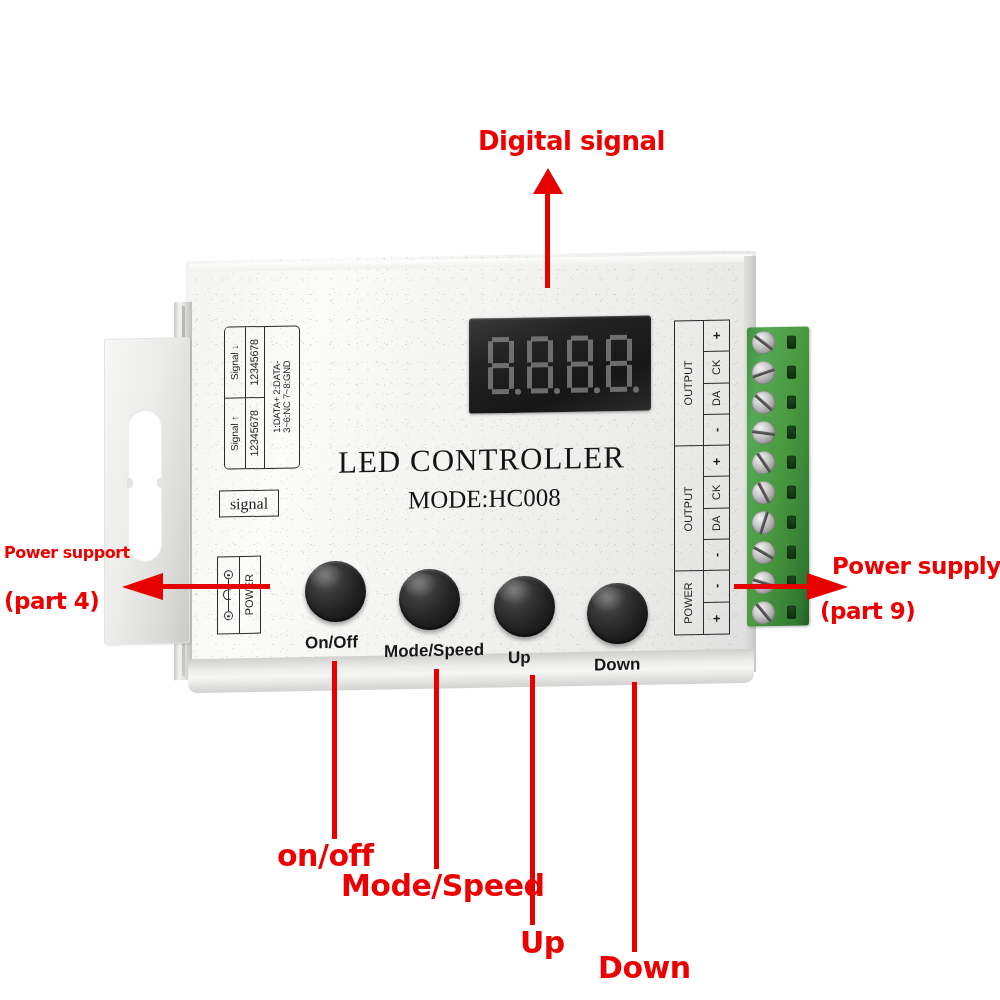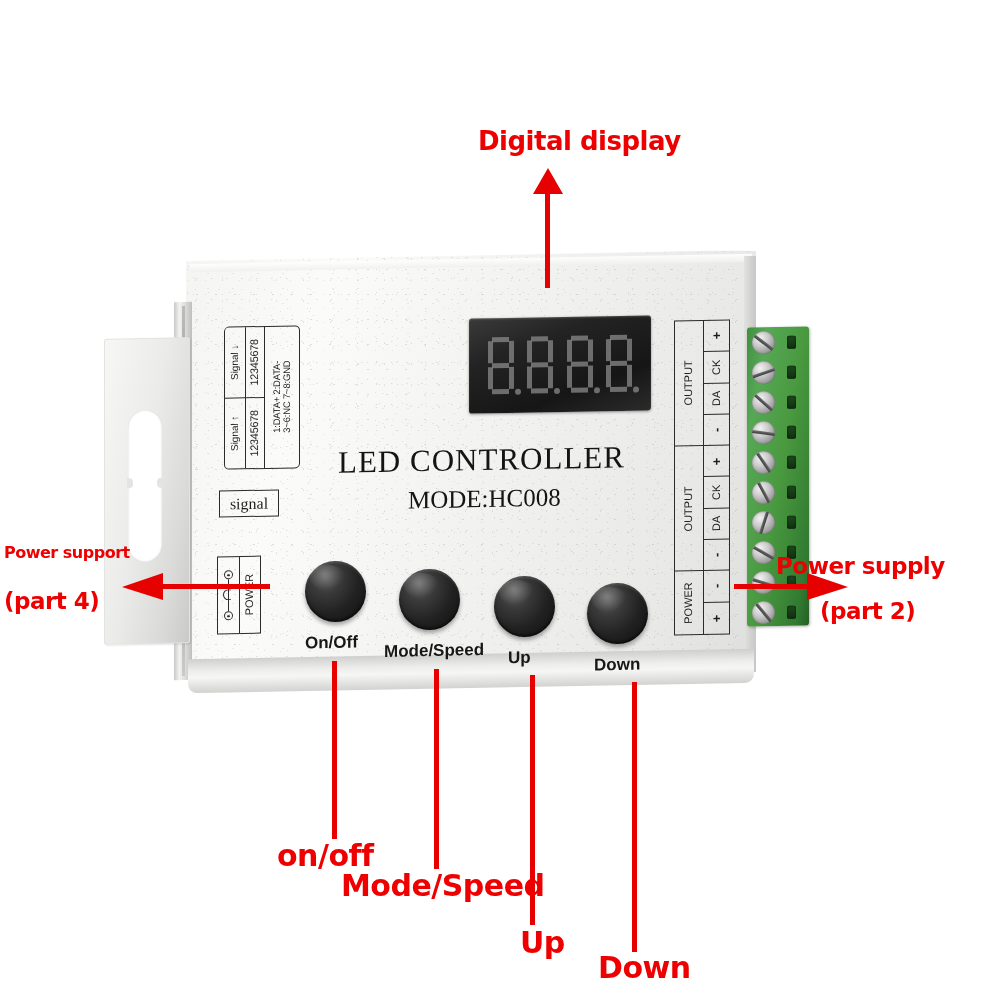--- a/index.html
+++ b/index.html
@@ -21,21 +21,21 @@
     position: absolute;
     color: #ee0000;
     font-family: "DejaVu Sans", sans-serif;
     font-weight: bold;
     white-space: nowrap;
     letter-spacing: -0.5px;
   }
   .anno-digital   { left: 478px; top: 126px; font-size: 26px; }
   .anno-psup1a    { left: 4px;   top: 543px; font-size: 16px; }
   .anno-psup1b    { left: 4px;   top: 588px; font-size: 23px; }
-  .anno-psup2a    { left: 776px; top: 553px; font-size: 23px; }
+  .anno-psup2a    { left: 832px; top: 553px; font-size: 23px; }
   .anno-psup2b    { left: 820px; top: 598px; font-size: 23px; }
   .anno-onoff     { left: 277px; top: 838px; font-size: 30px; }
   .anno-modespeed { left: 341px; top: 868px; font-size: 30px; }
   .anno-up        { left: 520px; top: 925px; font-size: 30px; }
   .anno-down      { left: 598px; top: 950px; font-size: 30px; }
 
   
   .lead { position: absolute; background: #e60000; }
 
   
@@ -641,23 +641,23 @@
   <div class="lead" style="left:734px; top:584px; width:78px; height:5px;"></div>
   <svg style="position:absolute; left:806px; top:573px;" width="42" height="28">
     <polygon points="42,14 1,0 1,27" fill="#e60000"></polygon>
   </svg>
 
   <div class="lead" style="left:332px; top:661px; width:5px; height:178px;"></div>
   <div class="lead" style="left:434px; top:669px; width:5px; height:200px;"></div>
   <div class="lead" style="left:530px; top:675px; width:5px; height:250px;"></div>
   <div class="lead" style="left:632px; top:682px; width:5px; height:270px;"></div>
 
-  <div class="anno anno-digital">Digital display</div>
+  <div class="anno anno-digital">Digital signal</div>
   <div class="anno anno-psup1a">Power support</div>
   <div class="anno anno-psup1b">(part 4)</div>
   <div class="anno anno-psup2a">Power supply</div>
-  <div class="anno anno-psup2b">(part 2)</div>
+  <div class="anno anno-psup2b">(part 9)</div>
   <div class="anno anno-onoff">on/off</div>
   <div class="anno anno-modespeed">Mode/Speed</div>
   <div class="anno anno-up">Up</div>
   <div class="anno anno-down">Down</div>
 
 </div>
 
 </body></html>

